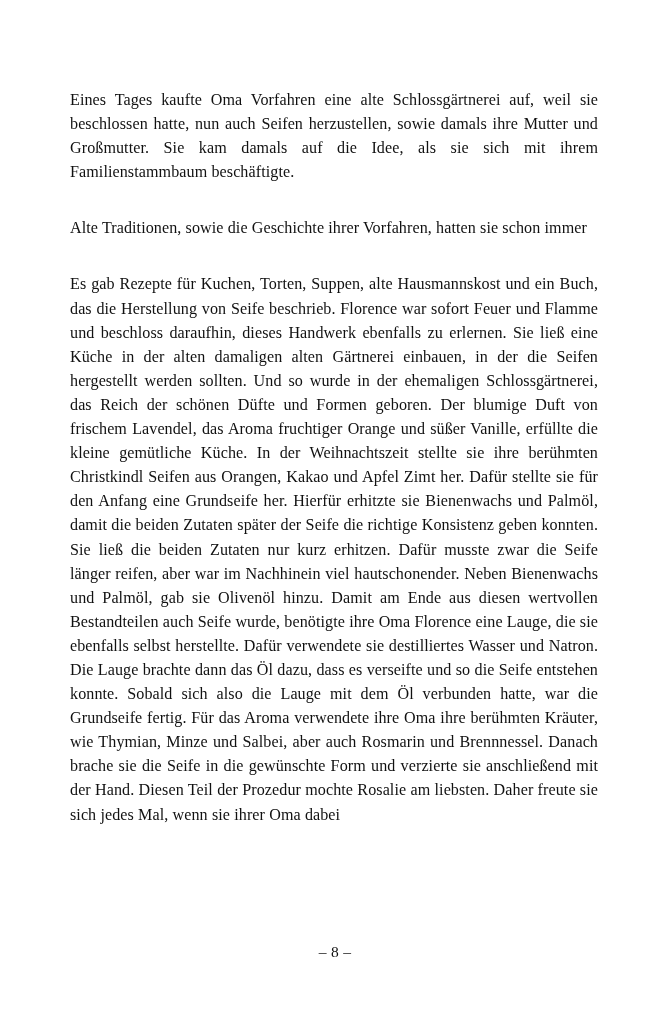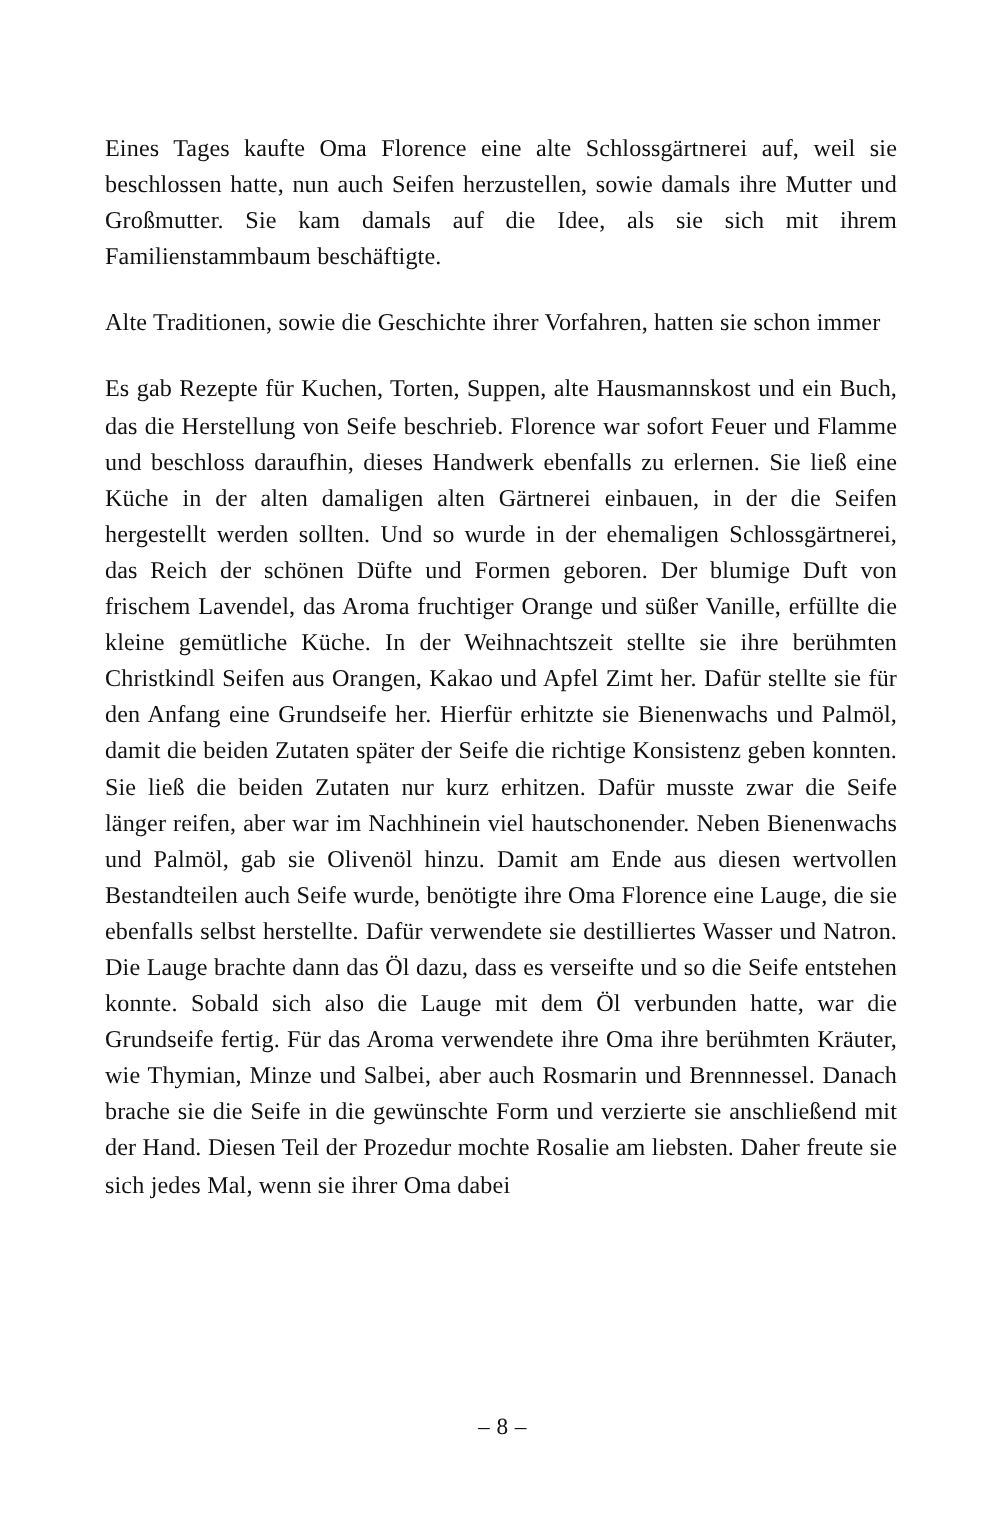--- a/index.html
+++ b/index.html
@@ -31,42 +31,42 @@
     font-size: 16.1px;
     line-height: 24.1px;
     text-align: justify;
     text-justify: inter-word;
     -webkit-hyphens: none;
     hyphens: none;
     letter-spacing: 0.005em;
     word-spacing: 0.005em;
   }
   .para + .para {
-    margin-top: 20px;
+    margin-top: 32px;
   }
   .footer {
     position: absolute;
     left: 0;
     right: 0;
     top: 942px;
     text-align: center;
     font-size: 15.5px;
     line-height: 20px;
     color: #111111;
     letter-spacing: 0.02em;
   }
 </style>
 </head>
 <body style="background: rgb(255, 255, 255); color: rgb(17, 17, 17);">
 
 <div class="page">
 
   <div class="text-column">
 
-    <p class="para">Eines Tages kaufte Oma Florence eine alte Schlossgärtnerei auf, weil sie beschlossen hatte, nun auch Seifen herzustellen, sowie damals ihre Mutter und Großmutter. Sie kam damals auf die Idee, als sie sich mit ihrem Familienstammbaum beschäftigte.</p>
+    <p class="para">Eines Tages kaufte Oma Vorfahren eine alte Schlossgärtnerei auf, weil sie beschlossen hatte, nun auch Seifen herzustellen, sowie damals ihre Mutter und Großmutter. Sie kam damals auf die Idee, als sie sich mit ihrem Familienstammbaum beschäftigte.</p>
 
     <p class="para">Alte Traditionen, sowie die Geschichte ihrer Vorfahren, hatten sie schon immer</p>
 
 
     <p class="para">Es gab Rezepte für Kuchen, Torten, Suppen, alte Hausmannskost und ein Buch, das die Herstellung von Seife beschrieb. Florence war sofort Feuer und Flamme und beschloss daraufhin, dieses Handwerk ebenfalls zu erlernen. Sie ließ eine Küche in der alten damaligen alten Gärtnerei einbauen, in der die Seifen hergestellt werden sollten. Und so wurde in der ehemaligen Schlossgärtnerei, das Reich der schönen Düfte und Formen geboren. Der blumige Duft von frischem Lavendel, das Aroma fruchtiger Orange und süßer Vanille, erfüllte die kleine gemütliche Küche. In der Weihnachtszeit stellte sie ihre berühmten Christkindl Seifen aus Orangen, Kakao und Apfel Zimt her. Dafür stellte sie für den Anfang eine Grundseife her. Hierfür erhitzte sie Bienenwachs und Palmöl, damit die beiden Zutaten später der Seife die richtige Konsistenz geben konnten. Sie ließ die beiden Zutaten nur kurz erhitzen. Dafür musste zwar die Seife länger reifen, aber war im Nachhinein viel hautschonender. Neben Bienenwachs und Palmöl, gab sie Olivenöl hinzu. Damit am Ende aus diesen wertvollen Bestandteilen auch Seife wurde, benötigte ihre Oma Florence eine Lauge, die sie ebenfalls selbst herstellte. Dafür verwendete sie destilliertes Wasser und Natron. Die Lauge brachte dann das Öl dazu, dass es verseifte und so die Seife entstehen konnte. Sobald sich also die Lauge mit dem Öl verbunden hatte, war die Grundseife fertig. Für das Aroma verwendete ihre Oma ihre berühmten Kräuter, wie Thymian, Minze und Salbei, aber auch Rosmarin und Brennnessel. Danach brache sie die Seife in die gewünschte Form und verzierte sie anschließend mit der Hand. Diesen Teil der Prozedur mochte Rosalie am liebsten. Daher freute sie sich jedes Mal, wenn sie ihrer Oma dabei</p>
 
   </div>
 
   <div class="footer">– 8 –</div>
 

